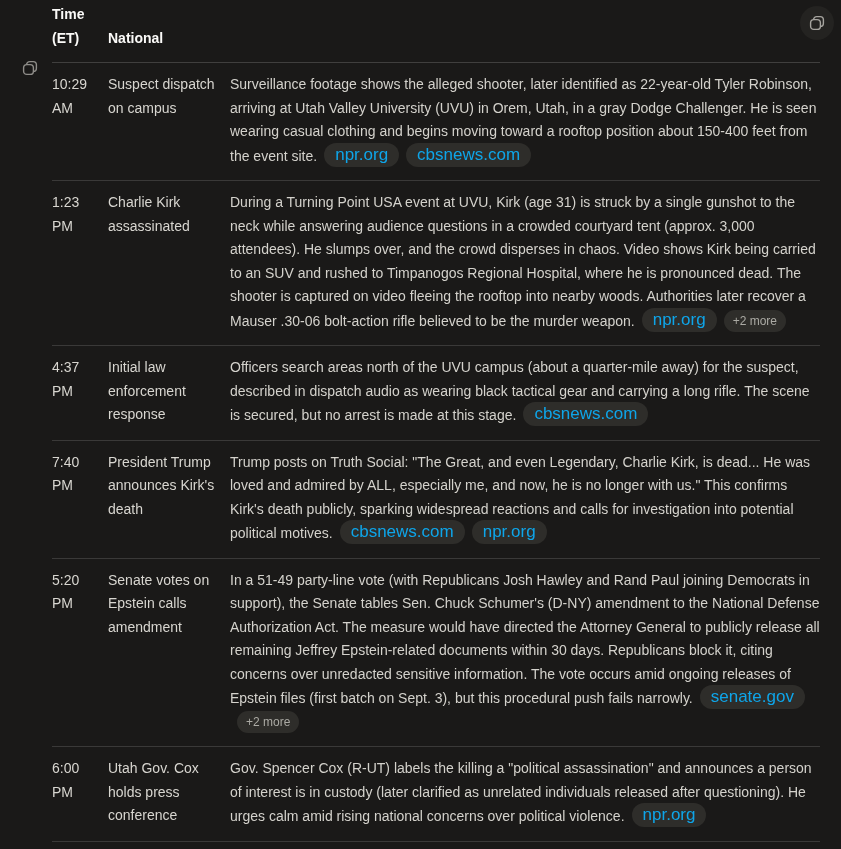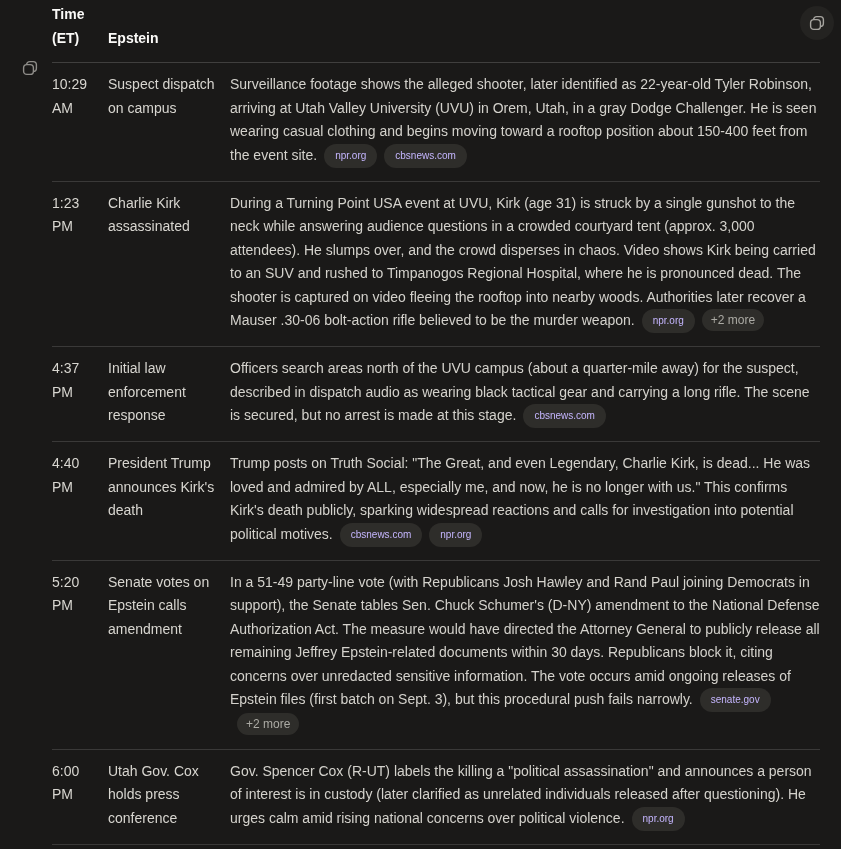--- a/index.html
+++ b/index.html
@@ -45,22 +45,22 @@
   }
   .body .cell {
     font-size: 14px; line-height: 23.5px;
     padding: 10px 12px 12px 0;
     color: #d8d6d0;
   }
   .body .cell.details-cell { padding-right: 0; color: #d4d2cc; }
 
   .badge {
     display: inline-block;
-    background: #2e2d2a; color: #c4b5fd;
-    font-size: 10px; line-height: 17px;
+    background: #2e2d2a; color: #0ea5e9;
+    font-size: 17px; line-height: 17px;
     padding: 3px 11px 4px 11px;
     border-radius: 999px;
     margin-left: 7px;
     white-space: nowrap;
     position: relative; top: -1px;
     cursor: pointer;
   }
   .badge.more {
     font-size: 12px; line-height: 14px;
     padding: 4px 9px;
@@ -86,21 +86,21 @@
       <svg class="copy-svg" width="16" height="16" viewBox="0 0 16 16">
         <rect x="4.6" y="1.6" width="9.8" height="9.8" rx="3.2" fill="none" stroke="currentColor" stroke-width="1.4"></rect>
         <rect x="1.6" y="4.6" width="9.8" height="9.8" rx="3.2" fill="#242321" stroke="currentColor" stroke-width="1.4"></rect>
       </svg>
     </span>
   </div>
 
   <div class="timeline-table">
     <div class="trow header">
       <div class="cell">Time (ET)</div>
-      <div class="cell">Epstein</div>
+      <div class="cell">National</div>
     </div>
     <div>
   <div class="trow body">
     <div class="cell time-cell">10:29 AM</div>
     <div class="cell event-cell">Suspect dispatch on campus</div>
     <div class="cell details-cell"><span>Surveillance footage shows the alleged shooter, later identified as 22-year-old Tyler Robinson, arriving at Utah Valley University (UVU) in Orem, Utah, in a gray Dodge Challenger. He is seen wearing casual clothing and begins moving toward a rooftop position about 150-400 feet from the event site.</span><span><span class="badge">npr.org</span><span class="badge">cbsnews.com</span></span></div>
   </div>
 
   <div class="trow body">
     <div class="cell time-cell">1:23 PM</div>
@@ -108,21 +108,21 @@
     <div class="cell details-cell"><span>During a Turning Point USA event at UVU, Kirk (age 31) is struck by a single gunshot to the neck while answering audience questions in a crowded courtyard tent (approx. 3,000 attendees). He slumps over, and the crowd disperses in chaos. Video shows Kirk being carried to an SUV and rushed to Timpanogos Regional Hospital, where he is pronounced dead. The shooter is captured on video fleeing the rooftop into nearby woods. Authorities later recover a Mauser .30-06 bolt-action rifle believed to be the murder weapon.</span><span><span class="badge">npr.org</span><span class="badge more">+2 more</span></span></div>
   </div>
 
   <div class="trow body">
     <div class="cell time-cell">4:37 PM</div>
     <div class="cell event-cell">Initial law enforcement response</div>
     <div class="cell details-cell"><span>Officers search areas north of the UVU campus (about a quarter-mile away) for the suspect, described in dispatch audio as wearing black tactical gear and carrying a long rifle. The scene is secured, but no arrest is made at this stage.</span><span><span class="badge">cbsnews.com</span></span></div>
   </div>
 
   <div class="trow body">
-    <div class="cell time-cell">4:40 PM</div>
+    <div class="cell time-cell">7:40 PM</div>
     <div class="cell event-cell">President Trump announces Kirk's death</div>
     <div class="cell details-cell"><span>Trump posts on Truth Social: "The Great, and even Legendary, Charlie Kirk, is dead... He was loved and admired by ALL, especially me, and now, he is no longer with us." This confirms Kirk's death publicly, sparking widespread reactions and calls for investigation into potential political motives.</span><span><span class="badge">cbsnews.com</span><span class="badge">npr.org</span></span></div>
   </div>
 
   <div class="trow body">
     <div class="cell time-cell">5:20 PM</div>
     <div class="cell event-cell">Senate votes on Epstein calls amendment</div>
     <div class="cell details-cell"><span>In a 51-49 party-line vote (with Republicans Josh Hawley and Rand Paul joining Democrats in support), the Senate tables Sen. Chuck Schumer's (D-NY) amendment to the National Defense Authorization Act. The measure would have directed the Attorney General to publicly release all remaining Jeffrey Epstein-related documents within 30 days. Republicans block it, citing concerns over unredacted sensitive information. The vote occurs amid ongoing releases of Epstein files (first batch on Sept. 3), but this procedural push fails narrowly.</span><span><span class="badge">senate.gov</span><span class="badge more">+2 more</span></span></div>
   </div>
 

